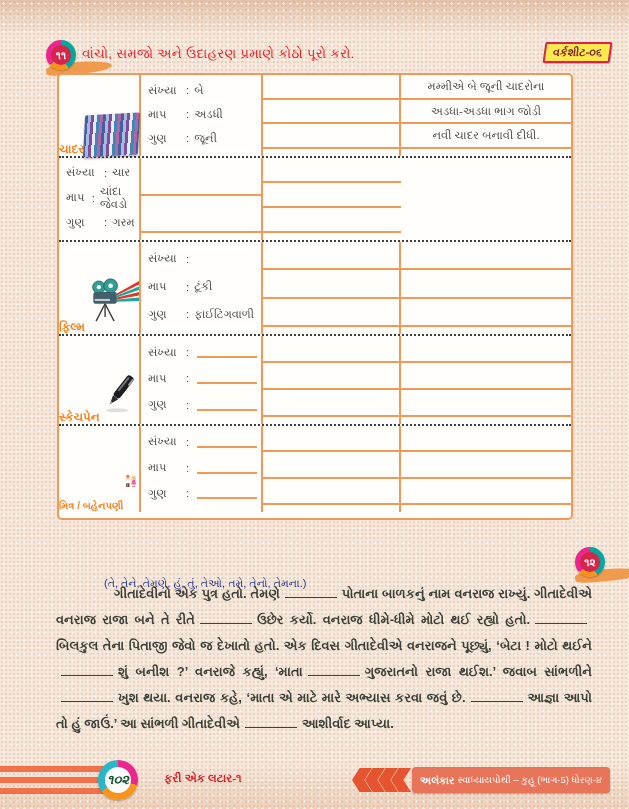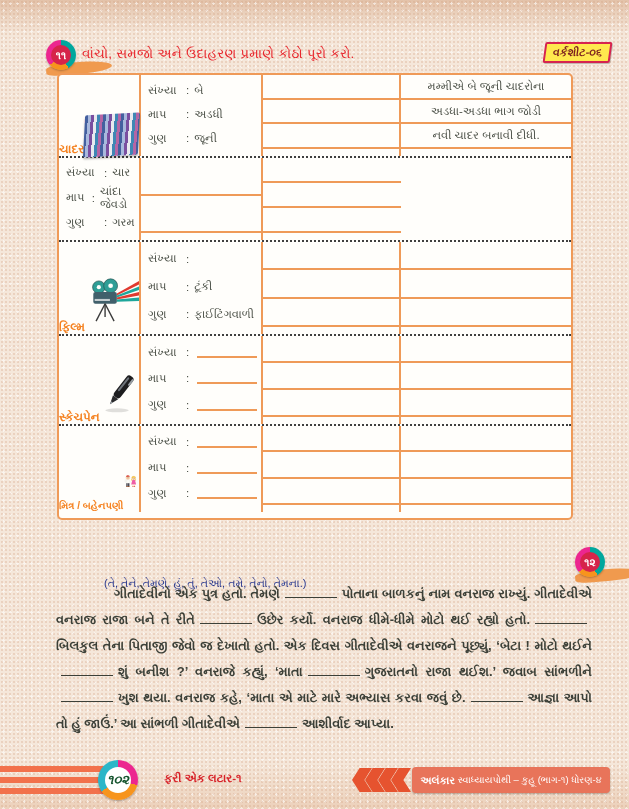--- a/index.html
+++ b/index.html
@@ -351,16 +351,16 @@
   </div>
   <div class="foot-left-text">ફરી એક લટાર-૧</div>
   <div class="chevrons">
       <i></i>
       <i></i>
       <i></i>
       <i></i>
     </div>
   <div class="banner">
     <b>અલંકાર</b>
-    <span>સ્વાધ્યાયપોથી – કુહૂ (ભાગ-૧) ધોરણ-૪</span>
+    <span>સ્વાધ્યાયપોથી – કુહૂ (ભાગ-5) ધોરણ-૪</span>
   </div>
 
 </div>
 
 </body></html>

